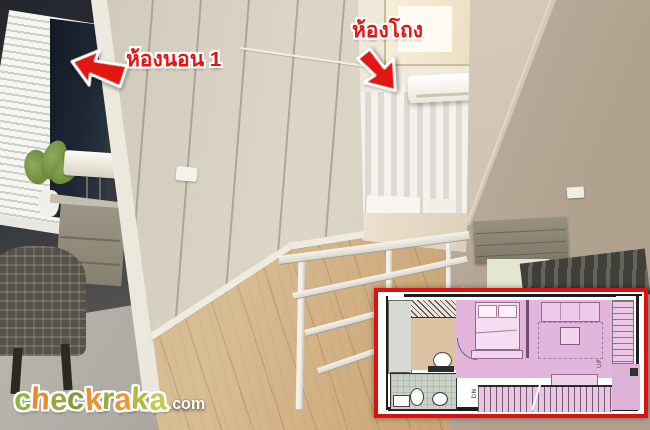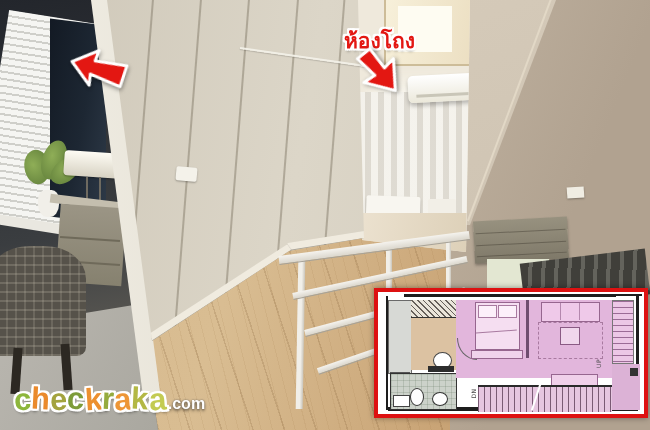--- a/index.html
+++ b/index.html
@@ -228,24 +228,25 @@
     <div class="abs post" style="left:297px;top:259px;width:7px;height:150px;transform:rotate(1deg);"></div>
     <div class="abs post" style="left:386px;top:247px;width:6px;height:122px;"></div>
     <div class="abs post" style="left:446px;top:238px;width:5px;height:98px;"></div>
     <div class="abs rail" style="left:279px;top:256px;width:192px;height:8px;transform:rotate(-7.5deg);"></div>
     <div class="abs rail" style="left:293px;top:293px;width:178px;height:6px;transform:rotate(-12deg);"></div>
     <div class="abs rail" style="left:305px;top:330px;width:166px;height:6px;transform:rotate(-15deg);"></div>
     <div class="abs rail" style="left:318px;top:368px;width:153px;height:6px;transform:rotate(-19deg);"></div>
   </div>
 
   <div id="annotations" class="abs">
+    <div class="abs callout" style="left:126px;top:42px;">ห้องนอน 1</div>
     <svg class="abs arrow-svg" style="left:68px;top:48px;transform:rotate(16deg);" width="60" height="42" viewBox="0 0 60 42">
       <polygon points="3,21 26,3 25,14 57,10 56,32 24,28 26,39" fill="#e31712" stroke="#ffffff" stroke-width="3" stroke-linejoin="round"></polygon>
     </svg>
-    <div class="abs callout" style="left:344px;top:24px;">ห้องโถง</div>
+    <div class="abs callout" style="left:344px;top:13px;padding-left:8px;">ห้องโถง</div>
     <svg class="abs arrow-svg" style="left:357px;top:44px;transform:rotate(-42deg);" width="46" height="56" viewBox="0 0 46 56">
       <polygon points="15,3 31,4 29,28 42,27 22,52 4,25 17,27" fill="#e31712" stroke="#ffffff" stroke-width="3" stroke-linejoin="round"></polygon>
     </svg>
   </div>
 
   <div id="inset" class="abs">
     <div id="plan">
       <div class="pw" style="left:24px;top:0;width:212px;height:3px;"></div>
       <div class="pw" style="left:236px;top:0;width:26px;height:2px;"></div>
       <div class="pw" style="left:8px;top:113px;width:250px;height:4px;"></div>

